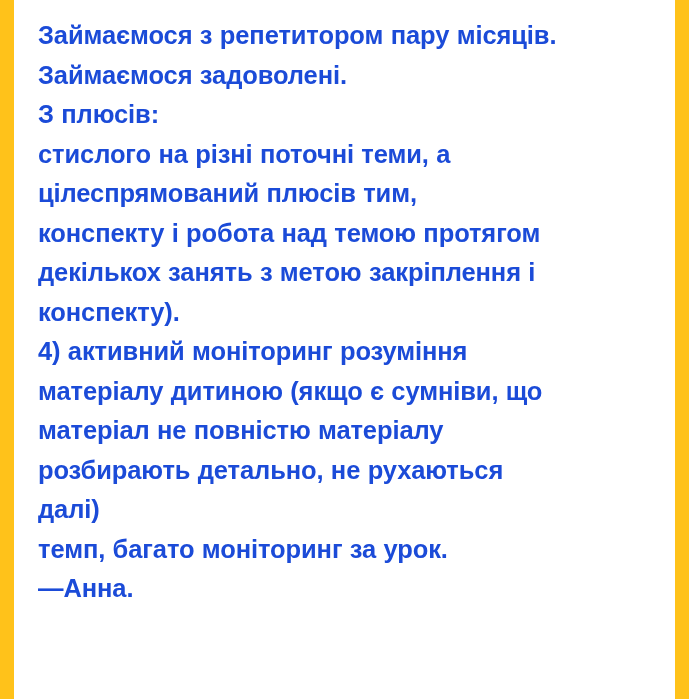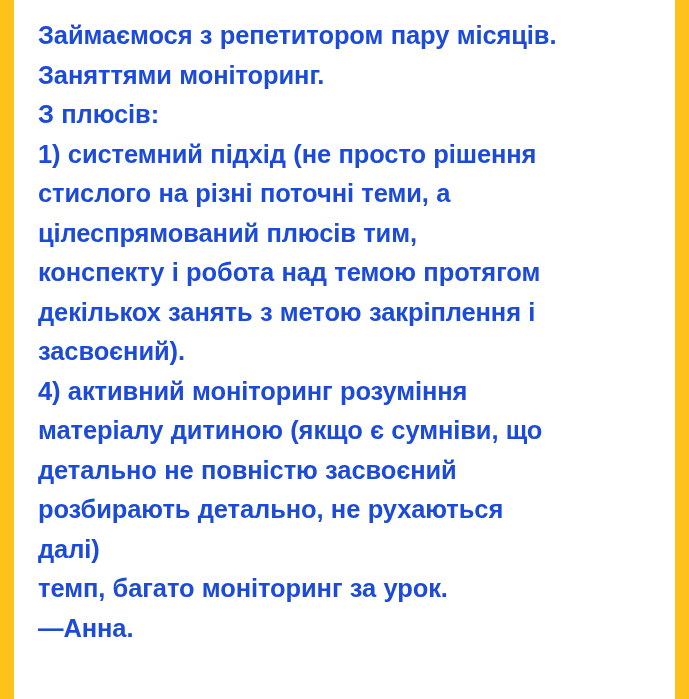--- a/index.html
+++ b/index.html
@@ -48,29 +48,28 @@
     padding: 0;
   }
 </style>
 </head>
 <body>
 
 <div class="testimonial-card">
   <div class="top-gap"></div>
   <div class="text-body">
     <p class="line">Займаємося з репетитором пару місяців.</p>
-    <p class="line">Заняттями моніторинг.</p>
+    <p class="line">Займаємося задоволені.</p>
     <p class="line">З плюсів:</p>
-    <p class="line">1) системний підхід (не просто рішення</p>
     <p class="line">стислого на різні поточні теми, а</p>
     <p class="line">цілеспрямований плюсів тим,</p>
     <p class="line">конспекту і робота над темою протягом</p>
     <p class="line">декількох занять з метою закріплення і</p>
-    <p class="line">засвоєний).</p>
+    <p class="line">конспекту).</p>
     <p class="line">4) активний моніторинг розуміння</p>
     <p class="line">матеріалу дитиною (якщо є сумніви, що</p>
-    <p class="line">детально не повністю засвоєний</p>
+    <p class="line">матеріал не повністю матеріалу</p>
     <p class="line">розбирають детально, не рухаються</p>
     <p class="line">далі)</p>
     <p class="line">темп, багато моніторинг за урок.</p>
     <p class="signature">—Анна.</p>
   </div>
 </div>
 
 </body></html>

